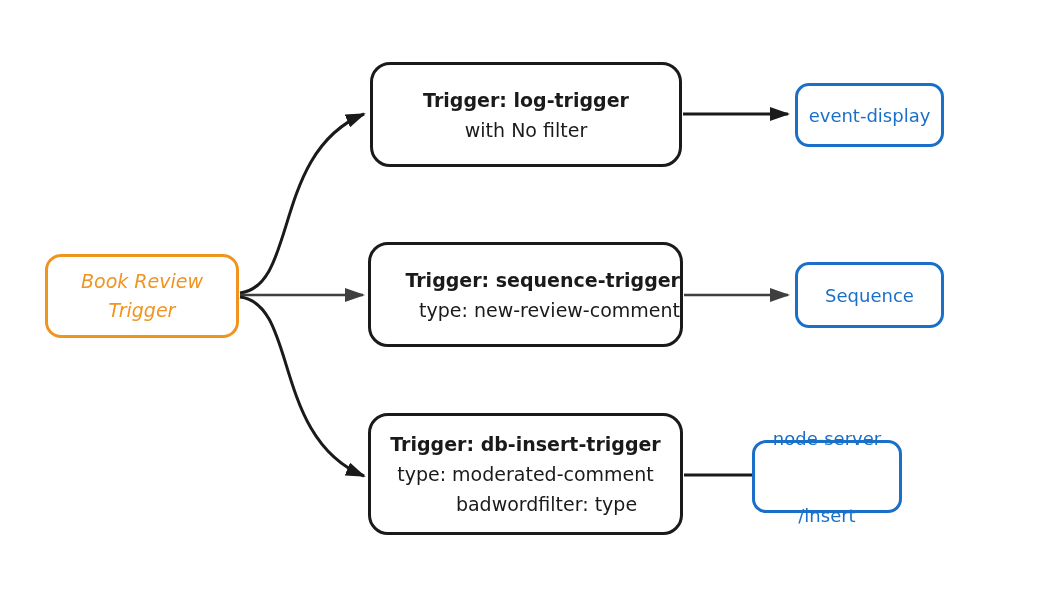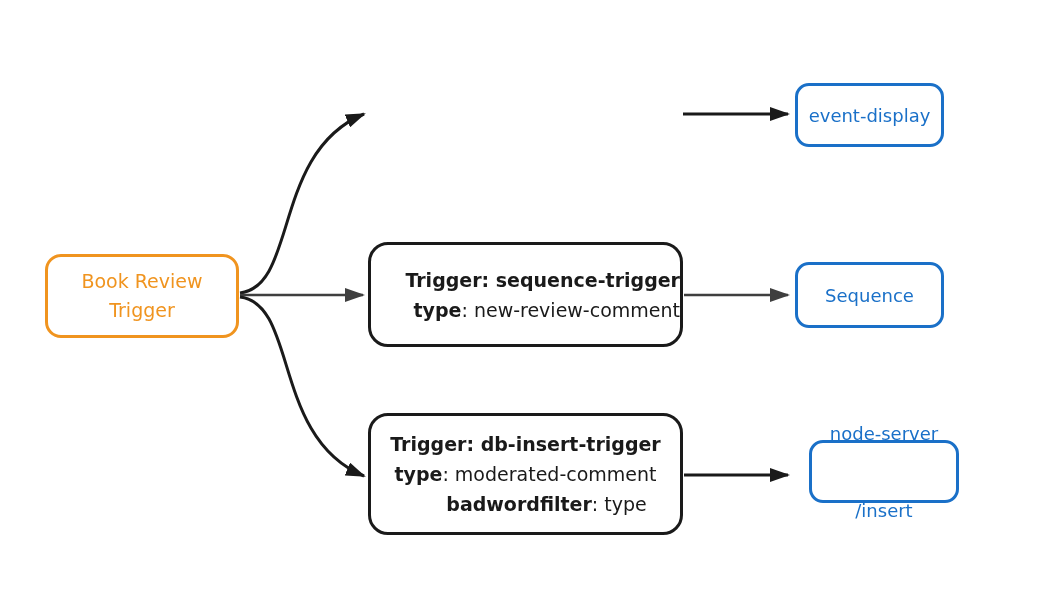--- a/index.html
+++ b/index.html
@@ -30,43 +30,43 @@
     align-items:center;justify-content:center;
     background:var(--background);
     box-sizing:border-box;
     text-align:center;
   }
   .broker{
     left:45px;top:254px;width:194px;height:84px;
     border:3px solid var(--orange);
     border-radius:16px;
     color:var(--orange);
-    font-size:19px;line-height:29px;
+    font-size:19px;line-height:29px;font-style:italic;
   }
   .trigger{
     border:3px solid var(--ink);
     border-radius:20px;
     color:var(--ink);
     font-size:19px;line-height:30px;
   }
   .trigger .heading{font-weight:700;}
-  .trigger .detail b{font-weight:700;margin-top:21px;}
+  .trigger .detail b{font-weight:400;margin-top:21px;}
   .t1{left:370px;top:62px;width:312px;height:105px;}
   .t2{left:368px;top:242px;width:315px;height:105px;align-items:flex-end;}
   .t3{left:368px;top:413px;width:315px;height:122px;align-items:center;}
   .t3 .detail.shift-right{margin-left:42px;}
   .sink{
     border:3px solid var(--blue);
     border-radius:14px;
     color:var(--blue);
     font-size:18px;line-height:29px;
   }
   .s1{left:795px;top:83px;width:149px;height:64px;}
   .s2{left:795px;top:262px;width:149px;height:66px;}
-  .s3{left:809px;top:440px;width:150px;height:63px;gap:48px;}
+  .s3{left:752px;top:440px;width:150px;height:73px;gap:48px;}
   .line{display:block;}
 </style>
 </head>
 <body>
 
 <div class="canvas">
 
   <svg class="edges" width="1043" height="613" viewBox="0 0 1043 613">
     <defs>
       <marker id="ah-ink" markerUnits="userSpaceOnUse" markerWidth="20" markerHeight="14" refX="18" refY="7" orient="auto">
@@ -82,20 +82,24 @@
     <path class="edge ink" d="M 683 114 L 788 114" marker-end="url(#ah-ink)"></path>
     <path class="edge gray" d="M 684 295 L 788 295" marker-end="url(#ah-gray)"></path>
     <path class="edge ink" d="M 684 475 L 788 475" marker-end="url(#ah-ink)"></path>
   </svg>
 
   <div class="node broker">
     <span class="line">Book Review</span>
     <span class="line">Trigger</span>
   </div>
 
+  <div class="node trigger t1">
+    <div class="heading">Trigger: log-trigger</div>
+    <div class="detail"><b></b><span>with No filter</span></div>
+  </div>
 
   <div class="node trigger t2">
     <div class="heading">Trigger: sequence-trigger</div>
     <div class="detail"><b>type</b><span>: new-review-comment</span></div>
   </div>
 
   <div class="node trigger t3">
     <div class="heading">Trigger: db-insert-trigger</div>
     <div class="detail"><b>type</b><span>: moderated-comment</span></div>
     <div class="detail shift-right"><b>badwordfilter</b><span>: type</span></div>

